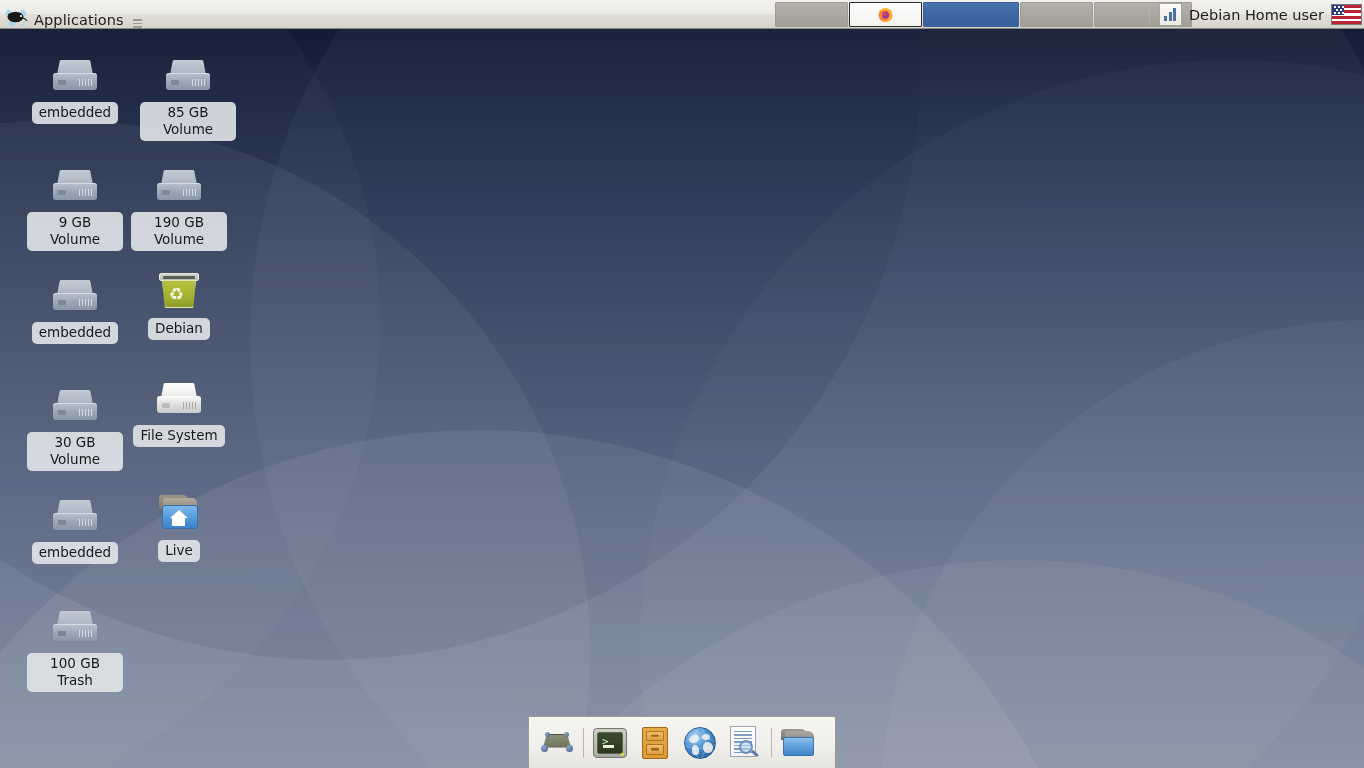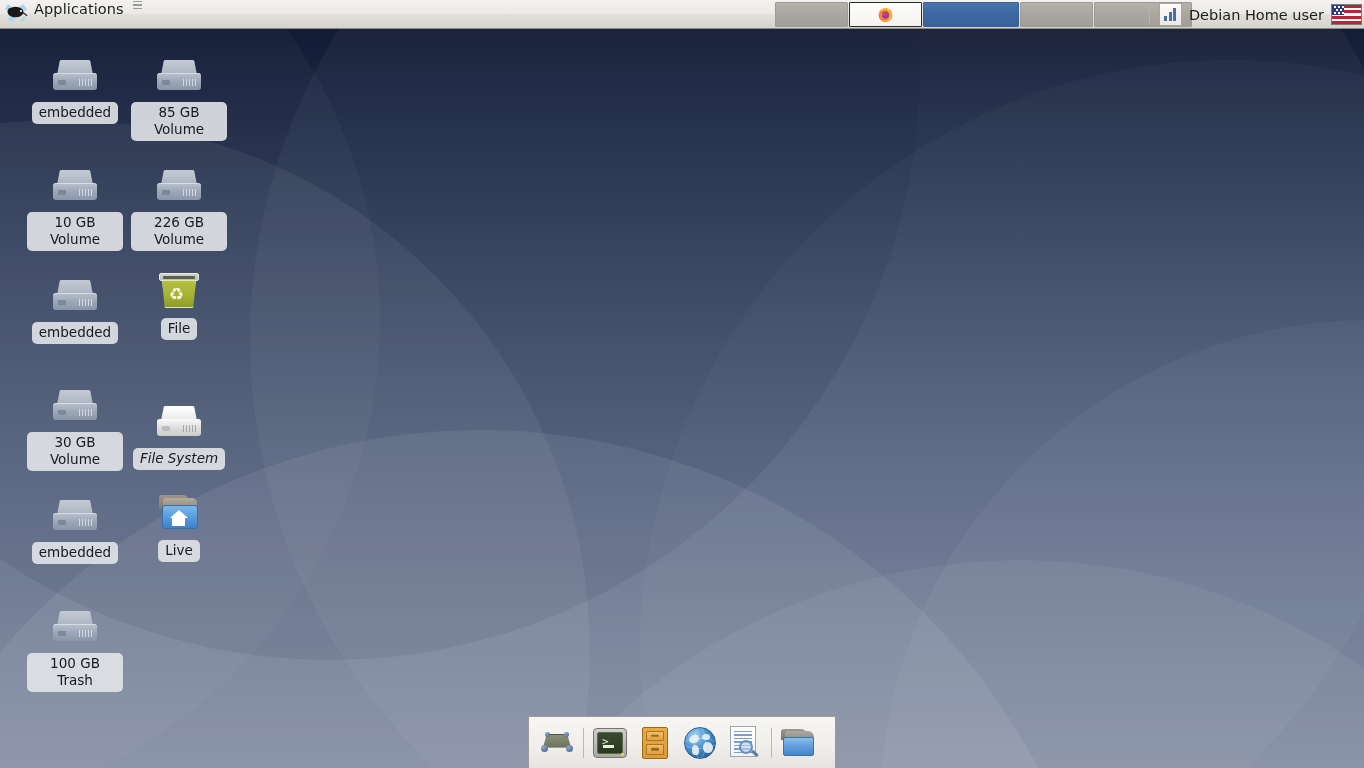--- a/index.html
+++ b/index.html
@@ -51,21 +51,21 @@
     height: 29px;
     background: linear-gradient(to bottom, #f3f2f0 0%, #eceae6 48%, #e2e0da 52%, #d6d3cc 100%);
     border-bottom: 1px solid #8c8a84;
     display: flex;
     align-items: center;
     z-index: 50;
   }
 
   #apps-menu {
     display: flex;
-    align-items: flex-start;
+    align-items: flex-end;
     gap: 6px;
     height: 27px;
     padding: 0 6px 0 4px;
     cursor: default;
   }
   #apps-menu-label {
     font-size: 14.5px;
     color: #1c1c1c;
     letter-spacing: 0.1px;
   }
@@ -520,21 +520,21 @@
               <i></i>
               <i></i>
               <i></i>
               <i></i>
             </div>
           </div>
       </div>
       <div class="cap">embedded</div>
     </div>
 
-    <div class="dicon" style="left:131px; top:22px;">
+    <div class="dicon" style="left:140px; top:22px;">
       <div class="glyph">
         <div class="hdd">
             <div class="top"></div>
             <div class="body"></div>
             <div class="led"></div>
             <div class="vents">
               <i></i>
               <i></i>
               <i></i>
               <i></i>
@@ -553,39 +553,39 @@
             <div class="led"></div>
             <div class="vents">
               <i></i>
               <i></i>
               <i></i>
               <i></i>
               <i></i>
             </div>
           </div>
       </div>
-      <div class="cap">10 GB Volume</div>
+      <div class="cap">9 GB Volume</div>
     </div>
 
     <div class="dicon" style="left:131px; top:132px;">
       <div class="glyph">
         <div class="hdd">
             <div class="top"></div>
             <div class="body"></div>
             <div class="led"></div>
             <div class="vents">
               <i></i>
               <i></i>
               <i></i>
               <i></i>
               <i></i>
             </div>
           </div>
       </div>
-      <div class="cap">226 GB Volume</div>
+      <div class="cap">190 GB Volume</div>
     </div>
 
     <div class="dicon" style="left:27px; top:242px;">
       <div class="glyph">
         <div class="hdd">
             <div class="top"></div>
             <div class="body"></div>
             <div class="led"></div>
             <div class="vents">
               <i></i>
@@ -600,42 +600,42 @@
     </div>
 
     <div class="dicon" style="left:131px; top:238px;">
       <div class="glyph">
         <div class="trash">
           <div class="lid"></div>
           <div class="bin"></div>
           <div class="recycle">♻</div>
         </div>
       </div>
-      <div class="cap">File</div>
+      <div class="cap">Debian</div>
     </div>
 
     <div class="dicon" style="left:27px; top:352px;justify-content:flex-end;">
       <div class="glyph">
         <div class="hdd">
             <div class="top"></div>
             <div class="body"></div>
             <div class="led"></div>
             <div class="vents">
               <i></i>
               <i></i>
               <i></i>
               <i></i>
               <i></i>
             </div>
           </div>
       </div>
       <div class="cap">30 GB Volume</div>
     </div>
 
-    <div class="dicon" style="left:131px; top:368px;font-style:italic;">
+    <div class="dicon" style="left:131px; top:345px;">
       <div class="glyph">
         <div class="hdd white">
             <div class="top"></div>
             <div class="body"></div>
             <div class="led"></div>
             <div class="vents">
               <i></i>
               <i></i>
               <i></i>
               <i></i>

